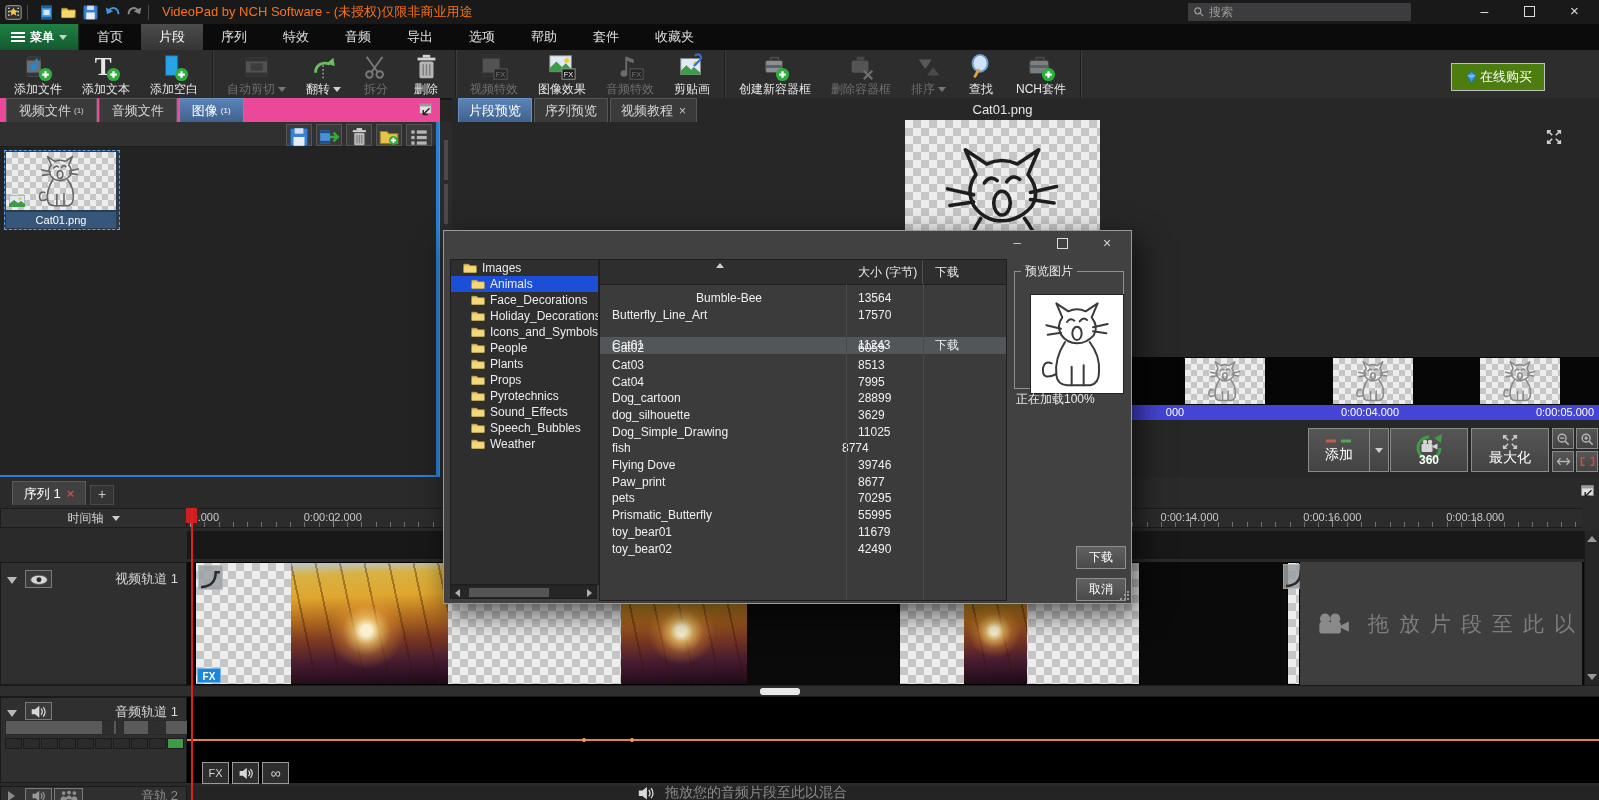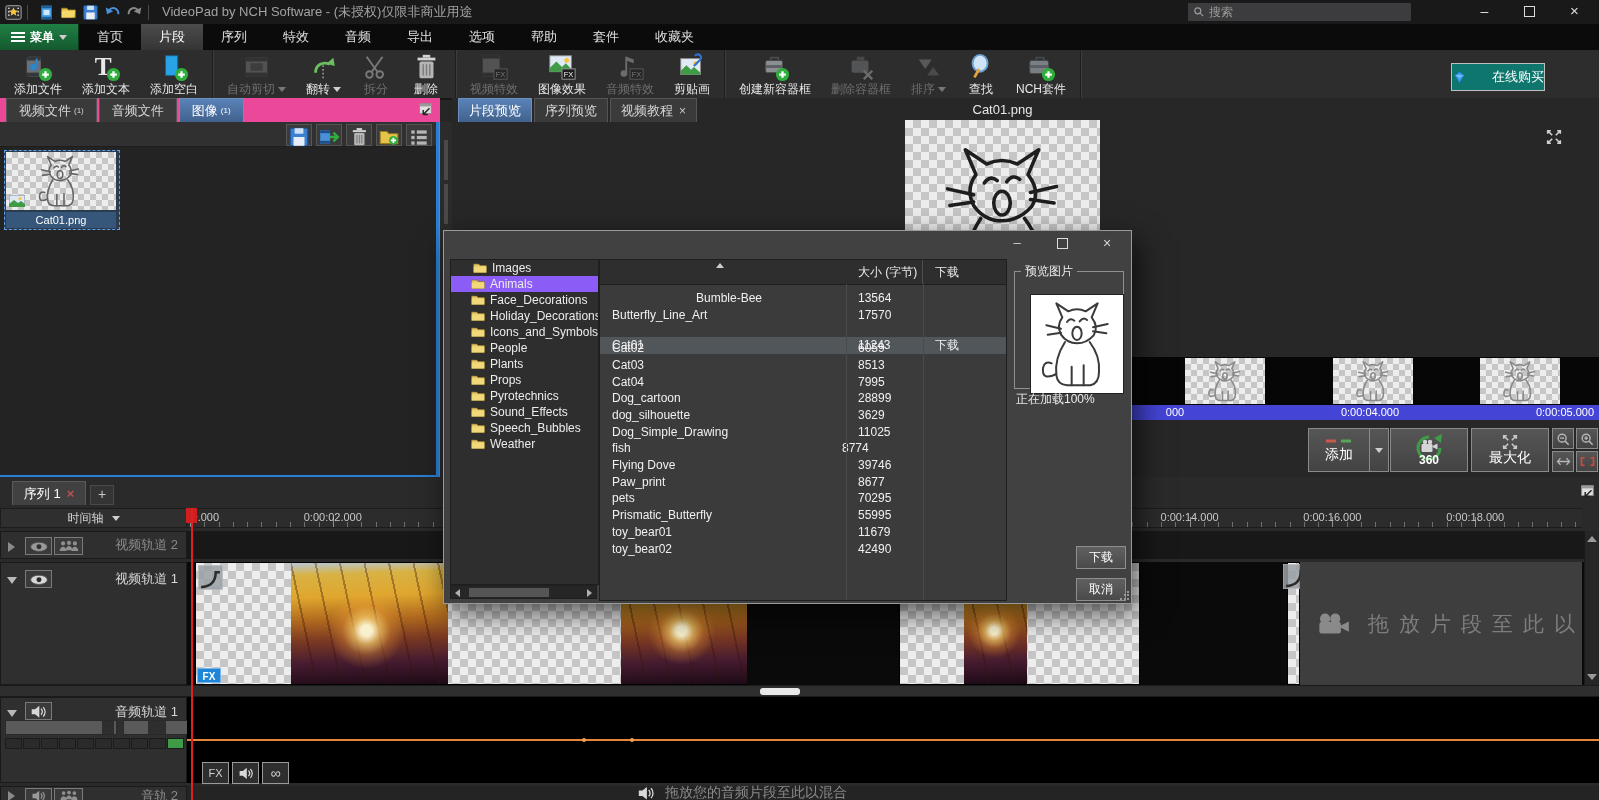--- a/index.html
+++ b/index.html
@@ -5,42 +5,42 @@
   html,body{margin:0;padding:0;background:#111;}
   #app{position:relative;width:1599px;height:800px;background:#262626;overflow:hidden;
        font-family:"Liberation Sans","DejaVu Sans",sans-serif;font-size:12px;color:#e4e4e4;
        -webkit-font-smoothing:antialiased;}
   .abs{position:absolute;}
   svg{display:block;}
   
   .titlebar{position:absolute;left:0;top:0;width:1599px;height:24px;background:#191919;display:flex;align-items:center;}
   .ticon{width:17px;height:17px;margin-left:5px;flex:0 0 auto;}
   .tsep{width:1px;height:15px;background:#4a4a4a;margin:0 5px;}
-  .apptitle{margin-left:8px;color:#a3a3a3;font-size:13px;white-space:nowrap;}
+  .apptitle{margin-left:8px;color:#f97316;font-size:13px;white-space:nowrap;}
   .searchbox{position:absolute;left:1188px;top:3px;width:218px;height:18px;background:#3c3c3e;display:flex;align-items:center;padding-left:5px;color:#9a9a9a;}
   .searchbox .sicon{width:12px;height:12px;margin-right:4px;}
   .winbtn{position:absolute;top:0;width:45px;height:24px;text-align:center;line-height:22px;color:#dcdcdc;font-size:14px;}
   .restore-glyph{display:inline-block;width:9px;height:9px;border:1px solid #dcdcdc;margin-top:6px;}
   
   .menubar{position:absolute;left:0;top:24px;width:1599px;height:26px;background:#0b0b0b;display:flex;align-items:stretch;}
   .menubtn{width:78px;background:linear-gradient(#1f8044,#14592f);border-right:1px solid #0a331b;display:flex;align-items:center;justify-content:center;gap:5px;color:#fff;font-weight:bold;}
   .hamb{width:14px;height:10px;display:flex;flex-direction:column;justify-content:space-between;}
   .hamb i{height:2px;background:#fff;display:block;}
   .menutab{padding:0 18px;display:flex;align-items:center;color:#e0e0e0;font-size:13px;}
   .menutab.active{background:linear-gradient(#4c4c4c,#353535);color:#fff;}
   .social{position:absolute;right:8px;top:27px;display:flex;gap:5px;align-items:center;}
   .social .so{width:18px;height:18px;}
   
   .ribbon{position:absolute;left:0;top:50px;width:1599px;height:48px;background:#2d2d2d;border-bottom:2px solid #161616;display:flex;align-items:stretch;}
   .rgroup{display:flex;align-items:stretch;border-right:1px solid #1d1d1d;box-shadow:1px 0 0 #3d3d3d;padding:0 4px;}
   .ritem{display:flex;flex-direction:column;align-items:center;justify-content:flex-start;padding:2px 10px 0;color:#e8e8e8;font-size:12px;white-space:nowrap;}
   .ritem .ric{width:30px;height:30px;}
   .ritem .rlb{margin-top:-1px;display:flex;align-items:center;gap:3px;}
   .ritem.disabled{color:#6f6f6f;}
-  .buybtn{position:absolute;right:54px;top:13px;width:92px;height:26px;background:#0f766e;border:1px solid #c0c0c0;color:#fff;display:flex;align-items:center;justify-content:space-between;gap:1px;font-size:13px;}
+  .buybtn{position:absolute;right:54px;top:13px;width:92px;height:26px;background:#4d7c0f;border:1px solid #c0c0c0;color:#fff;display:flex;align-items:center;justify-content:center;gap:1px;font-size:13px;}
   .buybtn .dic{width:15px;height:15px;}
   .tri-d{display:inline-block;width:0;height:0;border-left:4px solid transparent;border-right:4px solid transparent;border-top:5px solid #cfcfcf;}
   .tri-d.dim{border-top-color:#777;}
   .tri-r{display:inline-block;width:0;height:0;border-top:5px solid transparent;border-bottom:5px solid transparent;border-left:7px solid #b8b8b8;}
   .tri-dn{display:inline-block;width:0;height:0;border-left:5px solid transparent;border-right:5px solid transparent;border-top:7px solid #b8b8b8;}
   
   .media{position:absolute;left:0;top:98px;width:440px;height:379px;background:#ec4899;}
   .mtabs{position:absolute;left:0;top:0;height:24px;display:flex;gap:2px;padding-left:6px;}
   .mtab{padding:0 12px;display:flex;align-items:center;background:#3a3a3a;border:1px solid #555;border-bottom:none;color:#d5d5d5;font-size:13px;gap:3px;}
   .mtab sup{font-size:8px;}
@@ -113,24 +113,24 @@
   .odot{position:absolute;width:4px;height:4px;border-radius:2px;background:#f0a050;}
   .playhead{position:absolute;left:191px;top:31px;width:2px;height:292px;background:#e02020;z-index:6;}
   .phmark{position:absolute;left:186px;top:31px;width:11px;height:15px;background:#cc1f1f;z-index:6;}
   .audiodrop{position:absolute;color:#8a8a8a;font-size:14px;display:flex;align-items:center;gap:10px;}
   
   .dialog{position:absolute;left:443px;top:230px;width:689px;height:374px;background:#414141;border:1px solid #9a9a9a;box-shadow:6px 10px 28px rgba(0,0,0,.65);z-index:30;box-sizing:border-box;}
   .dtitle{position:absolute;left:0;top:0;width:100%;height:26px;background:#383838;border-bottom:1px solid #2a2a2a;display:flex;align-items:center;}
   .dtitle .dico{width:16px;height:16px;margin:0 8px 0 8px;}
   .dwbtn{position:absolute;top:3px;width:30px;height:19px;text-align:center;color:#d5d5d5;font-size:13px;line-height:18px;}
   .tree{position:absolute;left:6px;top:28px;width:147px;height:324px;background:#2e2e2e;border:1px solid #1f1f1f;overflow:hidden;}
-  .titem{height:16px;display:flex;align-items:center;gap:5px;color:#ececec;font-size:12px;white-space:nowrap;padding-left:22px;}
+  .titem{height:16px;display:flex;align-items:center;gap:5px;color:#ececec;font-size:12px;white-space:nowrap;padding-left:12px;}
   .titem .fico{width:14px;height:12px;flex:0 0 auto;}
   .titem.child{padding-left:20px;}
-  .titem.sel{background:#8b5cf6;}
+  .titem.sel{background:#1d4ed8;}
   .hscroll{position:absolute;left:6px;top:354px;width:147px;height:14px;background:#262626;border:1px solid #1f1f1f;box-sizing:border-box;}
   .hhandle{position:absolute;left:18px;top:2px;width:80px;height:9px;background:#555;}
   .harrow{position:absolute;top:3px;width:0;height:0;border-top:4px solid transparent;border-bottom:4px solid transparent;}
   .listbox{position:absolute;left:155px;top:28px;width:406px;height:340px;background:#3b3b3b;border:1px solid #1f1f1f;overflow:hidden;}
   .lhead{position:absolute;left:0;top:0;width:100%;height:24px;background:#2e2e2e;border-bottom:1px solid #1f1f1f;color:#ececec;font-size:12px;}
   .lcol{position:absolute;top:0;height:100%;display:flex;align-items:center;padding-left:12px;box-sizing:border-box;border-right:1px solid #4e4e4e;}
   .lrow{position:absolute;left:0;width:100%;height:17px;color:#f0f0f0;font-size:12px;}
   .lrow.sel{background:#51565b;}
   .lcell{position:absolute;top:0;height:17px;line-height:17px;padding-left:12px;box-sizing:border-box;white-space:nowrap;overflow:hidden;}
   .coldiv{position:absolute;top:0;bottom:0;width:1px;background:#4a4a4a;}
@@ -803,42 +803,20 @@
         <div class="rtick" style="left: 859.8px;"></div>
         <div class="rlab" style="left: 859.8px;">0:00:12.000</div>
         <div class="rtick" style="left: 1002.6px;"></div>
         <div class="rlab" style="left: 1002.6px;">0:00:14.000</div>
         <div class="rtick" style="left: 1145.4px;"></div>
         <div class="rlab" style="left: 1145.4px;">0:00:16.000</div>
         <div class="rtick" style="left: 1288.2px;"></div>
         <div class="rlab" style="left: 1288.2px;">0:00:18.000</div>
       </div>
 
-    <div class="trackhead" style="top:54px;height:28px;">
-      <span class="abs" style="left:7px;top:9px;"><span class="tri-r" style="border-left-color:#8a8a8a;"></span></span>
-      <span class="thbtn" style="left:24px;top:5px;width:25px;">
-          <span style="width:20px;height:11px;opacity:.6;">
-            <svg viewBox="0 0 24 14">
-              <ellipse cx="12" cy="7" rx="10" ry="5.5" fill="#d8d8d8" stroke="#555"></ellipse>
-              <circle cx="12" cy="7" r="3" fill="#2a2a2a"></circle>
-            </svg>
-          </span>
-        </span>
-      <span class="thbtn" style="left:53px;top:5px;width:27px;">
-          <span style="width:22px;height:12px;opacity:.6;">
-            <svg viewBox="0 0 26 14" fill="#c8c8c8">
-              <circle cx="6" cy="4" r="2.4"></circle>
-              <circle cx="13" cy="3.4" r="2.4"></circle>
-              <circle cx="20" cy="4" r="2.4"></circle>
-              <path d="M2 13c0-3 2-5 4-5s4 2 4 5zM9 12c0-3 2-5 4-5s4 2 4 5zM16 13c0-3 2-5 4-5s4 2 4 5z"></path>
-            </svg>
-          </span>
-        </span>
-      <span class="tlabel dim">视频轨道 2</span>
-    </div>
     <div class="tcontent" style="top:54px;height:28px;background:#181818;"></div>
 
     <div class="trackhead" style="top:85px;height:123px;">
       <span class="abs" style="left:6px;top:10px;"><span class="tri-dn"></span></span>
       <span class="thbtn" style="left:24px;top:7px;width:25px;">
           <span style="width:20px;height:11px;">
             <svg viewBox="0 0 24 14">
               <ellipse cx="12" cy="7" rx="10" ry="5.5" fill="#d8d8d8" stroke="#555"></ellipse>
               <circle cx="12" cy="7" r="3" fill="#2a2a2a"></circle>
             </svg>

